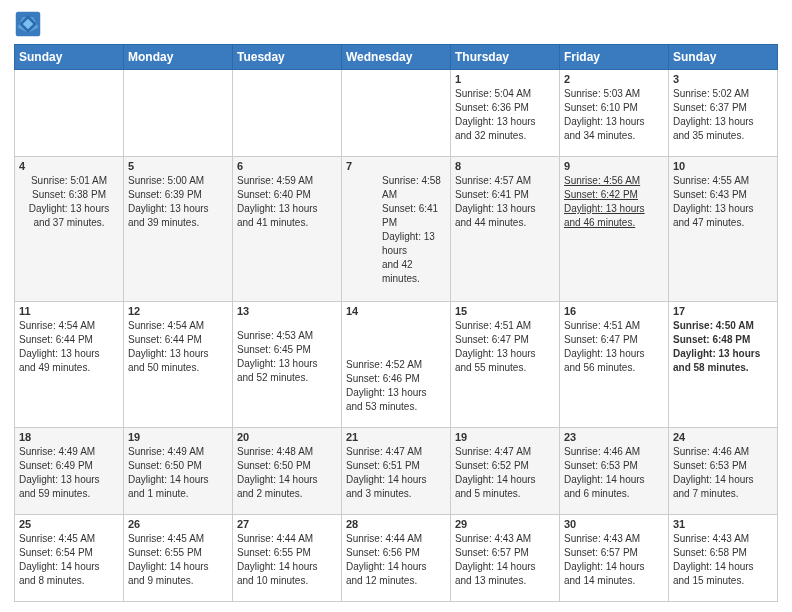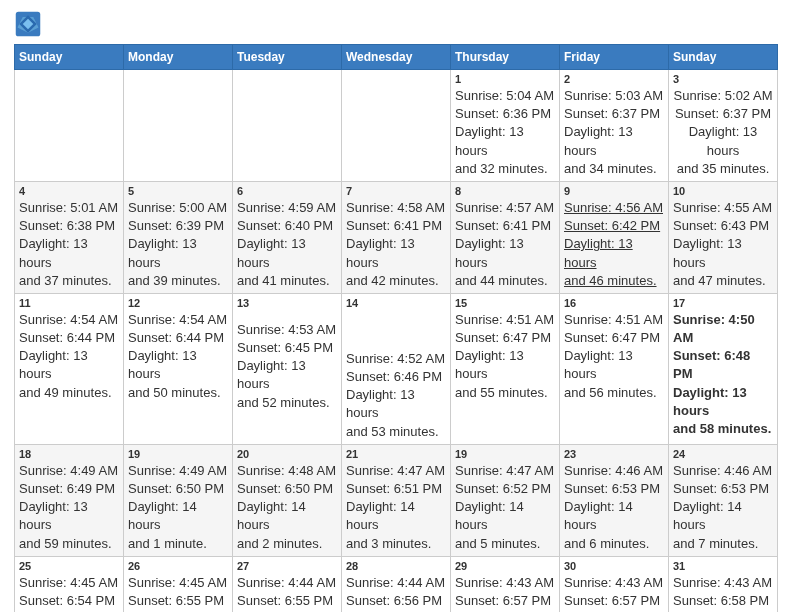--- a/index.html
+++ b/index.html
@@ -80,21 +80,21 @@
     .calendar-table tr:nth-child(even) td {
       background: #f5f5f5;
     }
     .day-num {
       font-size: 11px;
       font-weight: bold;
       display: block;
       margin-bottom: 2px;
     }
     .day-info {
-      font-size: 13px;
+      font-size: 10px;
       line-height: 1.4;
       color: #333;
     }
     .empty-cell {
       background: #fff !important;
     }
   </style>
 </head>
 <body>
 
@@ -139,57 +139,57 @@
           <td>
             <span class="day-num">1</span>
             <div class="day-info" style="white-space: pre-line;">Sunrise: 5:04 AM
 Sunset: 6:36 PM
 Daylight: 13 hours
 and 32 minutes.</div>
           </td>
           <td>
             <span class="day-num">2</span>
             <div class="day-info" style="white-space: pre-line;">Sunrise: 5:03 AM
+Sunset: 6:10 PM
+Daylight: 13 hours
+and 34 minutes.</div>
+          </td>
+          <td>
+            <span class="day-num">3</span>
+            <div class="day-info" style="white-space: pre-line;">Sunrise: 5:02 AM
 Sunset: 6:37 PM
 Daylight: 13 hours
-and 34 minutes.</div>
-          </td>
-          <td>
-            <span class="day-num">3</span>
-            <div class="day-info" style="white-space: pre-line; text-align: center;">Sunrise: 5:02 AM
-Sunset: 6:37 PM
-Daylight: 13 hours
 and 35 minutes.</div>
           </td>
         </tr>
         <tr>
           <td>
             <span class="day-num">4</span>
-            <div class="day-info" style="white-space: pre-line;">Sunrise: 5:01 AM
+            <div class="day-info" style="white-space: pre-line; text-align: center;">Sunrise: 5:01 AM
 Sunset: 6:38 PM
 Daylight: 13 hours
 and 37 minutes.</div>
           </td>
           <td>
             <span class="day-num">5</span>
             <div class="day-info" style="white-space: pre-line;">Sunrise: 5:00 AM
 Sunset: 6:39 PM
 Daylight: 13 hours
 and 39 minutes.</div>
           </td>
           <td>
             <span class="day-num">6</span>
             <div class="day-info" style="white-space: pre-line;">Sunrise: 4:59 AM
 Sunset: 6:40 PM
 Daylight: 13 hours
 and 41 minutes.</div>
           </td>
           <td>
             <span class="day-num">7</span>
-            <div class="day-info" style="white-space: pre-line;">Sunrise: 4:58 AM
+            <div class="day-info" style="white-space: pre-line; margin-left: 36px;">Sunrise: 4:58 AM
 Sunset: 6:41 PM
 Daylight: 13 hours
 and 42 minutes.</div>
           </td>
           <td>
             <span class="day-num">8</span>
             <div class="day-info" style="white-space: pre-line;">Sunrise: 4:57 AM
 Sunset: 6:41 PM
 Daylight: 13 hours
 and 44 minutes.</div>

